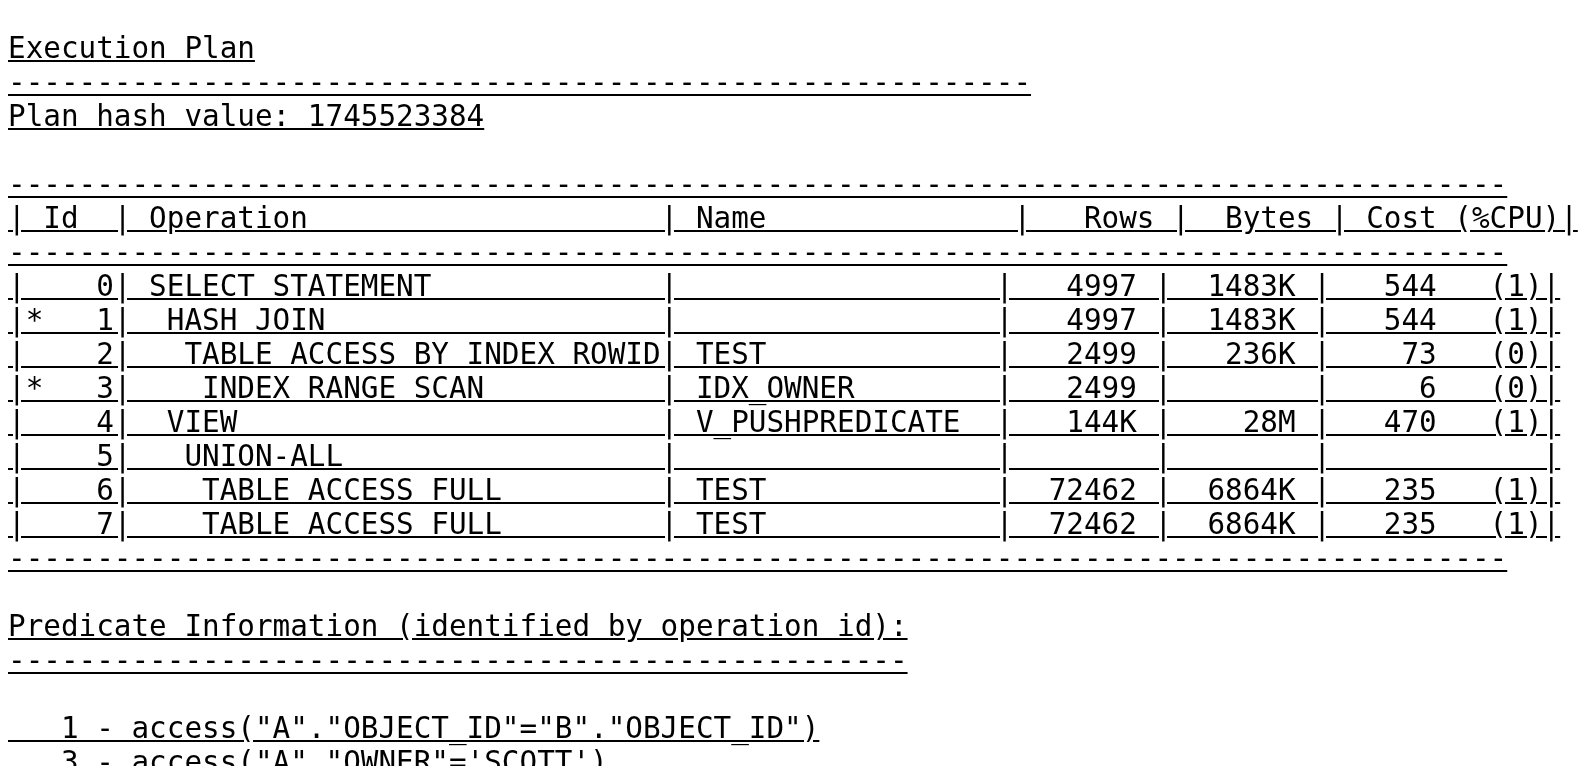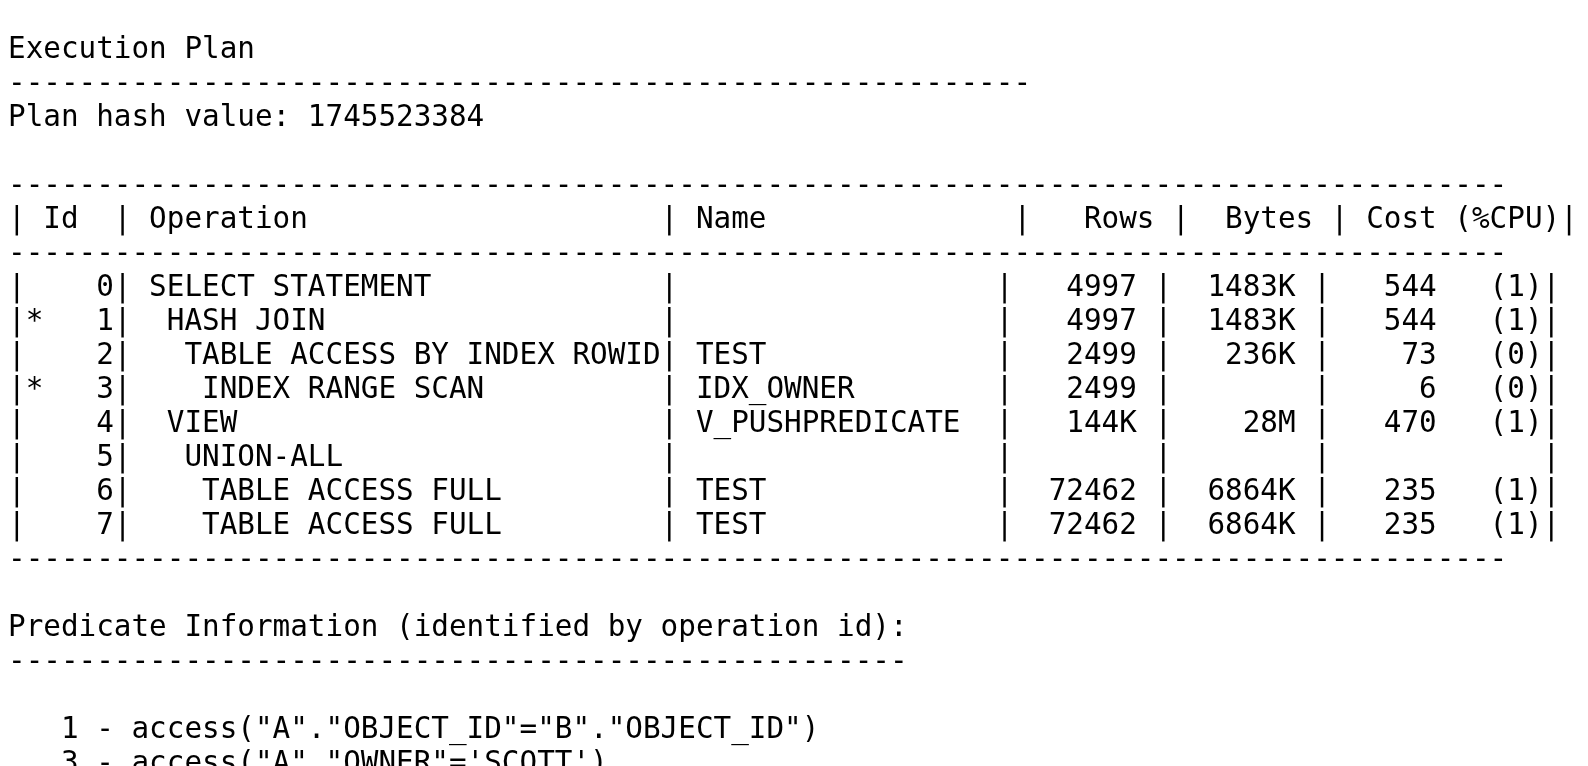--- a/index.html
+++ b/index.html
@@ -24,20 +24,21 @@
     letter-spacing: 0px;
     color: #000000;
     white-space: pre;
     font-weight: 400;
     -webkit-font-smoothing: antialiased;
   }
   #plan .ln {
     display: block;
     height: 34px;
     white-space: pre;
+    text-decoration: underline;
   }
   #plan .blank {
     display: block;
     height: 34px;
   }
 </style>
 </head>
 <body>
 
 <pre id="plan"><span class="ln">Execution Plan</span><span class="ln">----------------------------------------------------------</span><span class="ln">Plan hash value: 1745523384</span><span class="blank"></span><span class="ln">-------------------------------------------------------------------------------------</span><span class="ln">| Id  | Operation                    | Name              |   Rows |  Bytes | Cost (%CPU)|</span><span class="ln">-------------------------------------------------------------------------------------</span><span class="ln">|    0| SELECT STATEMENT             |                  |   4997 |  1483K |   544   (1)|</span><span class="ln">|*   1|  HASH JOIN                   |                  |   4997 |  1483K |   544   (1)|</span><span class="ln">|    2|   TABLE ACCESS BY INDEX ROWID| TEST             |   2499 |   236K |    73   (0)|</span><span class="ln">|*   3|    INDEX RANGE SCAN          | IDX_OWNER        |   2499 |        |     6   (0)|</span><span class="ln">|    4|  VIEW                        | V_PUSHPREDICATE  |   144K |    28M |   470   (1)|</span><span class="ln">|    5|   UNION-ALL                  |                  |        |        |            |</span><span class="ln">|    6|    TABLE ACCESS FULL         | TEST             |  72462 |  6864K |   235   (1)|</span><span class="ln">|    7|    TABLE ACCESS FULL         | TEST             |  72462 |  6864K |   235   (1)|</span><span class="ln">-------------------------------------------------------------------------------------</span><span class="blank"></span><span class="ln">Predicate Information (identified by operation id):</span><span class="ln">---------------------------------------------------</span><span class="blank"></span><span class="ln">   1 - access("A"."OBJECT_ID"="B"."OBJECT_ID")</span><span class="ln">   3 - access("A"."OWNER"='SCOTT')</span></pre>

